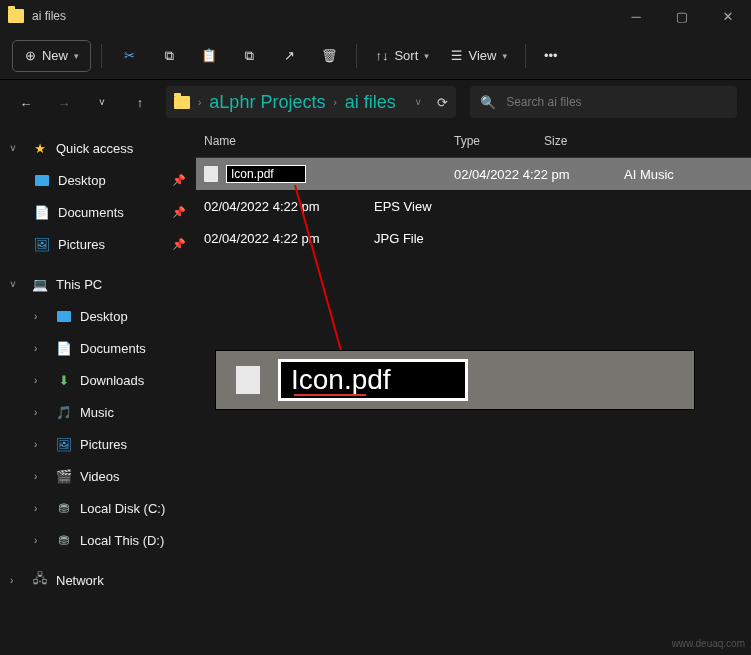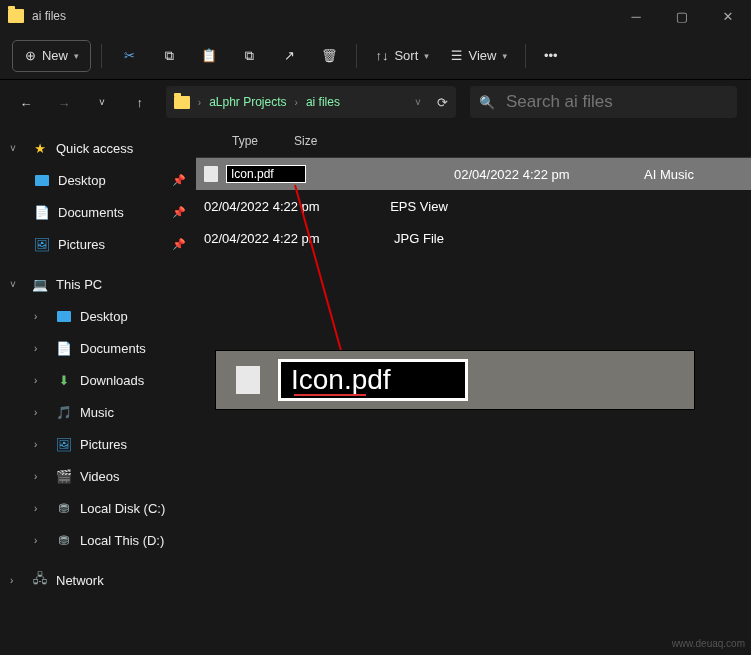--- a/index.html
+++ b/index.html
@@ -20,45 +20,45 @@
 .chev { font-size:9px; color:#aaa; }
 .divider { width:1px; height:24px; background:#3a3a3a; margin:0 4px; }
 .ticon { width:18px; height:18px; display:flex; align-items:center; justify-content:center; }
 
 
 .navrow { height:44px; display:flex; align-items:center; padding:0 14px; gap:14px; background:#181818;}
 .navbtn { width:24px; height:24px; display:flex; align-items:center; justify-content:center; color:#ddd; }
 .addrbar { flex:0 0 290px; height:32px; background:#242424; border-radius:4px; display:flex; align-items:center; padding:0 8px; gap:8px; }
 .addrbar .folder-ico { width:16px; height:13px; background:#ffd860; border-radius:1px; position:relative; }
 .addrbar .folder-ico::before { content:""; position:absolute; top:-3px; left:0; width:7px; height:3px; background:#ffd860; border-radius:1px 1px 0 0;}
-.addrbar .crumb { color:#86efac; font-size:12px; }
+.addrbar .crumb { color:#14b8a6; font-size:18px; }
 .addrbar .sep { color:#888; font-size:10px; }
 .addrbar .spacer { flex:1; }
 .searchbox { flex:1; height:32px; background:#242424; border-radius:4px; display:flex; align-items:center; padding:0 10px; gap:10px; color:#888; }
-.searchbox input { background:transparent; border:none; color:#fff; outline:none; flex:1; font-size:17px;}
+.searchbox input { background:transparent; border:none; color:#fff; outline:none; flex:1; font-size:12px;}
 
 
 .main { display:flex; height:calc(655px - 32px - 48px - 44px); }
 .sidebar { width:196px; background:#181818; padding-top:8px; overflow:hidden;}
 .sb-item { display:flex; align-items:center; height:32px; padding-left:10px; gap:8px; color:#eee; font-size:13px; }
 .sb-item.sub { padding-left:34px; }
 .sb-item.subsub { padding-left:34px; }
 .sb-ico { width:16px; height:16px; display:flex; align-items:center; justify-content:center; font-size:13px;}
 .sb-chev { width:14px; color:#aaa; font-size:10px;}
 .pin { margin-left:auto; margin-right:10px; color:#888; font-size:11px;}
 .star { color:#ffcc33; }
 .blue { background:#3ba7e8; width:14px; height:11px; border-radius:1px; }
 .green { color:#6bbf6b; }
 
 .content { flex:1; background:#181818; position:relative;}
 .colhdr { display:flex; height:34px; align-items:center; border-bottom:1px solid #333; color:#ccc; font-size:12px; padding-left:8px;}
 .colhdr > div { padding-right:8px; }
 .c-name { width:250px; }
 .c-date { width:170px; }
-.c-type { width:90px;text-align:center; }
+.c-type { width:90px; }
 .c-size { flex:1; }
 
 .row { display:flex; align-items:center; height:32px; padding-left:8px; font-size:13px; }
 .row.selected { background:#777; color:#fff; }
 .fileico { width:14px; height:16px; background:#e8e8e8; margin-right:8px; border-radius:1px; position:relative;}
 .fileico.jpg { background:#2f6fb5; }
 .rename-field { background:#000; color:#fff; border:1px solid #fff; padding:1px 4px; font-size:12px; width:80px; font-family:inherit;}
 .row .c-name { display:flex; align-items:center; }
 
 
@@ -224,20 +224,21 @@
 
     <div class="sb-item" style="margin-top:8px">
       <span class="sb-chev">›</span>
       <span class="sb-ico" style="color:#9aa">🖧</span>
       <span>Network</span>
     </div>
   </div>
 
   <div class="content">
     <div class="colhdr">
+      <div class="c-name">Name</div>
       <div class="c-type">Type</div>
       <div class="c-size">Size</div>
     </div>
 
     <div class="row selected">
       <div class="c-name">
         <div class="fileico"></div>
         <input class="rename-field" value="Icon.pdf" style="">
       </div>
       <div class="c-date">02/04/2022 4:22 pm</div>

